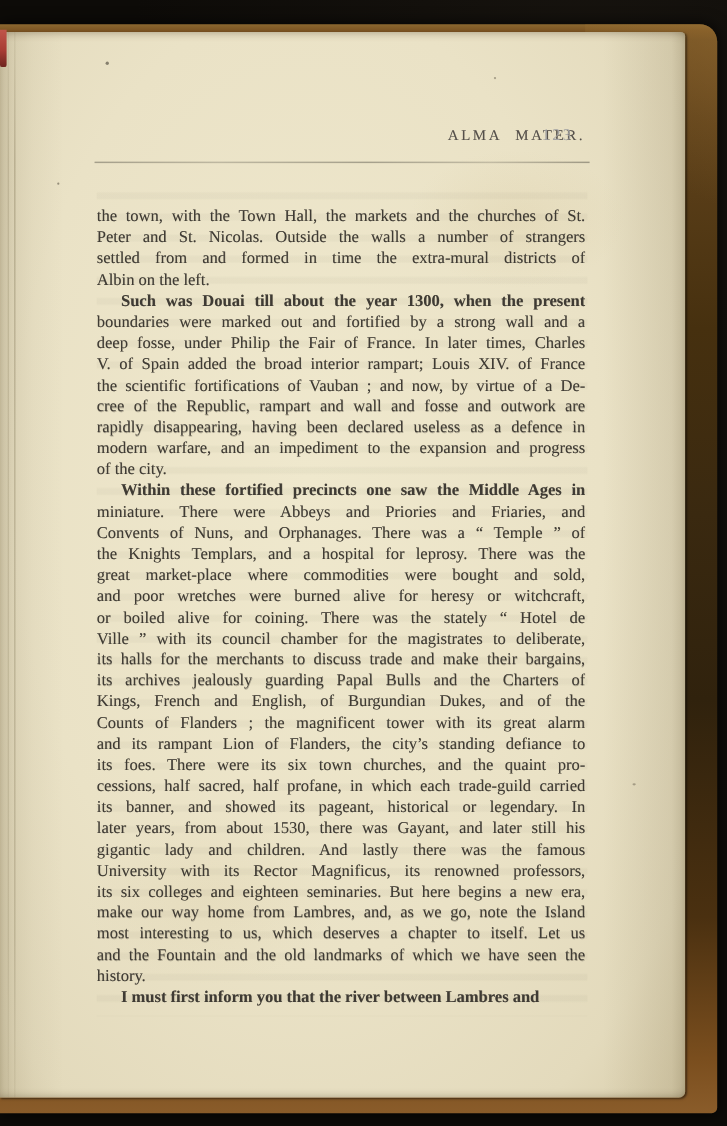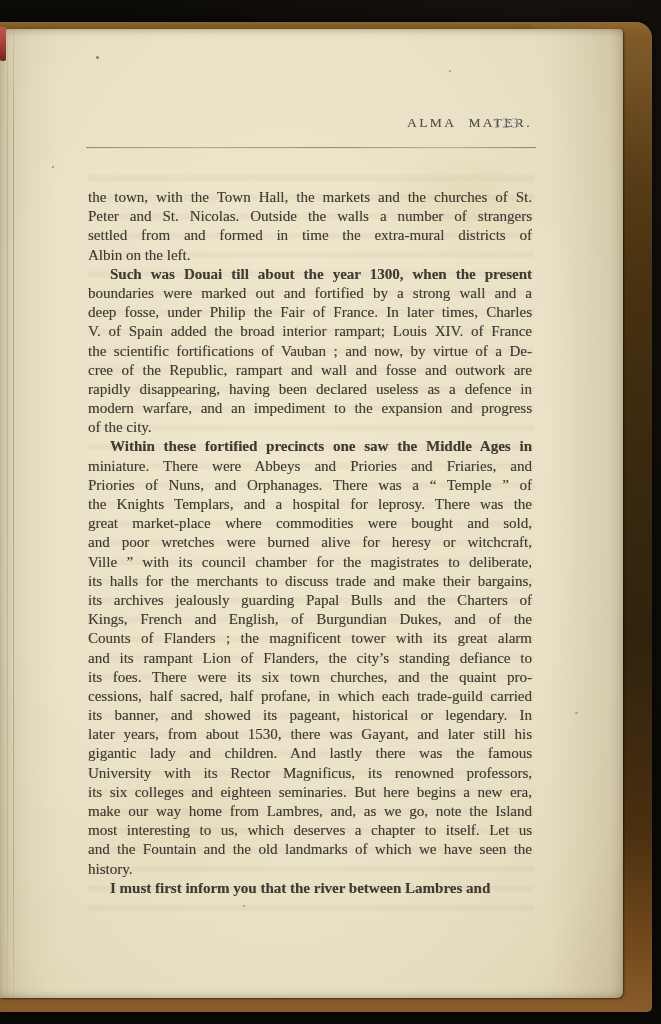--- a/index.html
+++ b/index.html
@@ -156,24 +156,25 @@
         <div class="line">V. of Spain added the broad interior rampart; Louis XIV. of France</div>
         <div class="line">the scientific fortifications of Vauban ; and now, by virtue of a De-</div>
         <div class="line">cree of the Republic, rampart and wall and fosse and outwork are</div>
         <div class="line">rapidly disappearing, having been declared useless as a defence in</div>
         <div class="line">modern warfare, and an impediment to the expansion and progress</div>
         <div class="line last">of the city.</div>
       </div>
       <div class="para">
         <div class="line indent">Within these fortified precincts one saw the Middle Ages in</div>
         <div class="line">miniature. There were Abbeys and Priories and Friaries, and</div>
-        <div class="line">Priories of Nuns, and Orphanages. There was a “ Temple ” of</div>
+        <div class="line">Convents of Nuns, and Orphanages. There was a “ Temple ” of</div>
         <div class="line">the Knights Templars, and a hospital for leprosy. There was the</div>
         <div class="line">great market-place where commodities were bought and sold,</div>
         <div class="line">and poor wretches were burned alive for heresy or witchcraft,</div>
+        <div class="line">or boiled alive for coining. There was the stately “ Hotel de</div>
         <div class="line">Ville ” with its council chamber for the magistrates to deliberate,</div>
         <div class="line">its halls for the merchants to discuss trade and make their bargains,</div>
         <div class="line">its archives jealously guarding Papal Bulls and the Charters of</div>
         <div class="line">Kings, French and English, of Burgundian Dukes, and of the</div>
         <div class="line">Counts of Flanders ; the magnificent tower with its great alarm</div>
         <div class="line">and its rampant Lion of Flanders, the city’s standing defiance to</div>
         <div class="line">its foes. There were its six town churches, and the quaint pro-</div>
         <div class="line">cessions, half sacred, half profane, in which each trade-guild carried</div>
         <div class="line">its banner, and showed its pageant, historical or legendary. In</div>
         <div class="line">later years, from about 1530, there was Gayant, and later still his</div>

